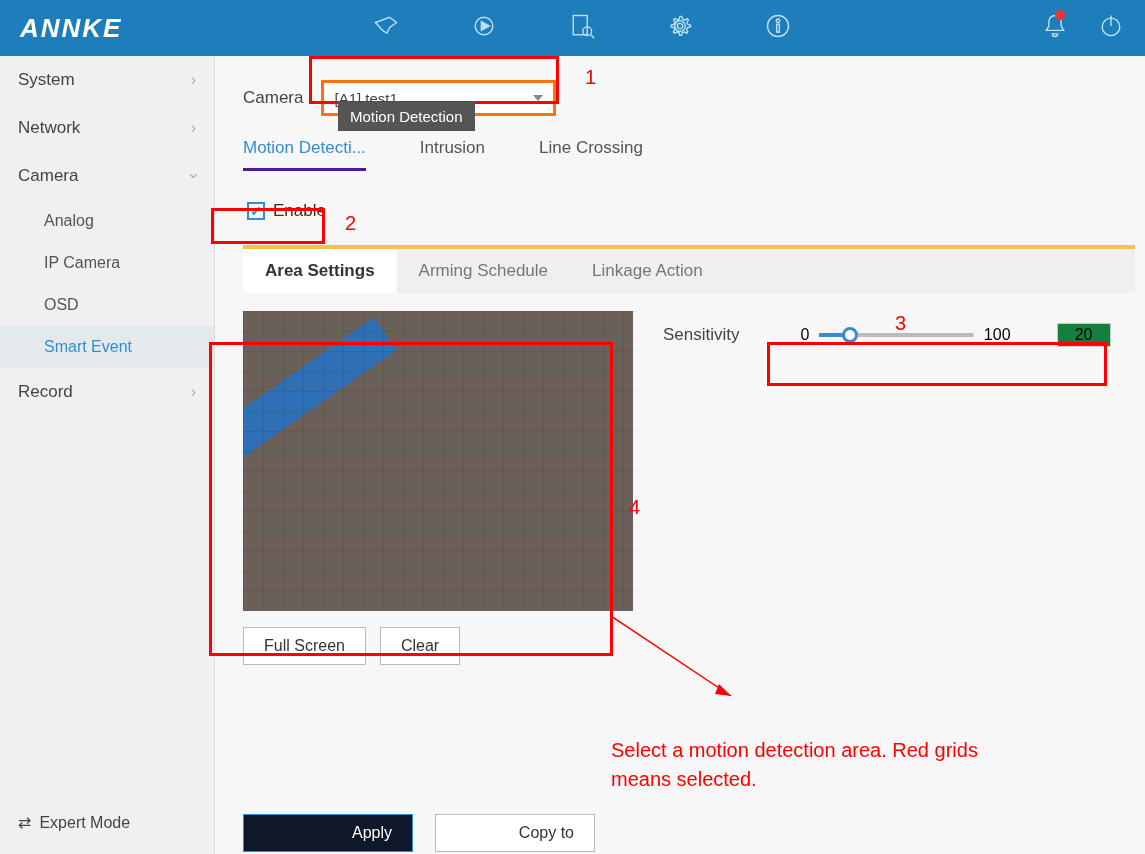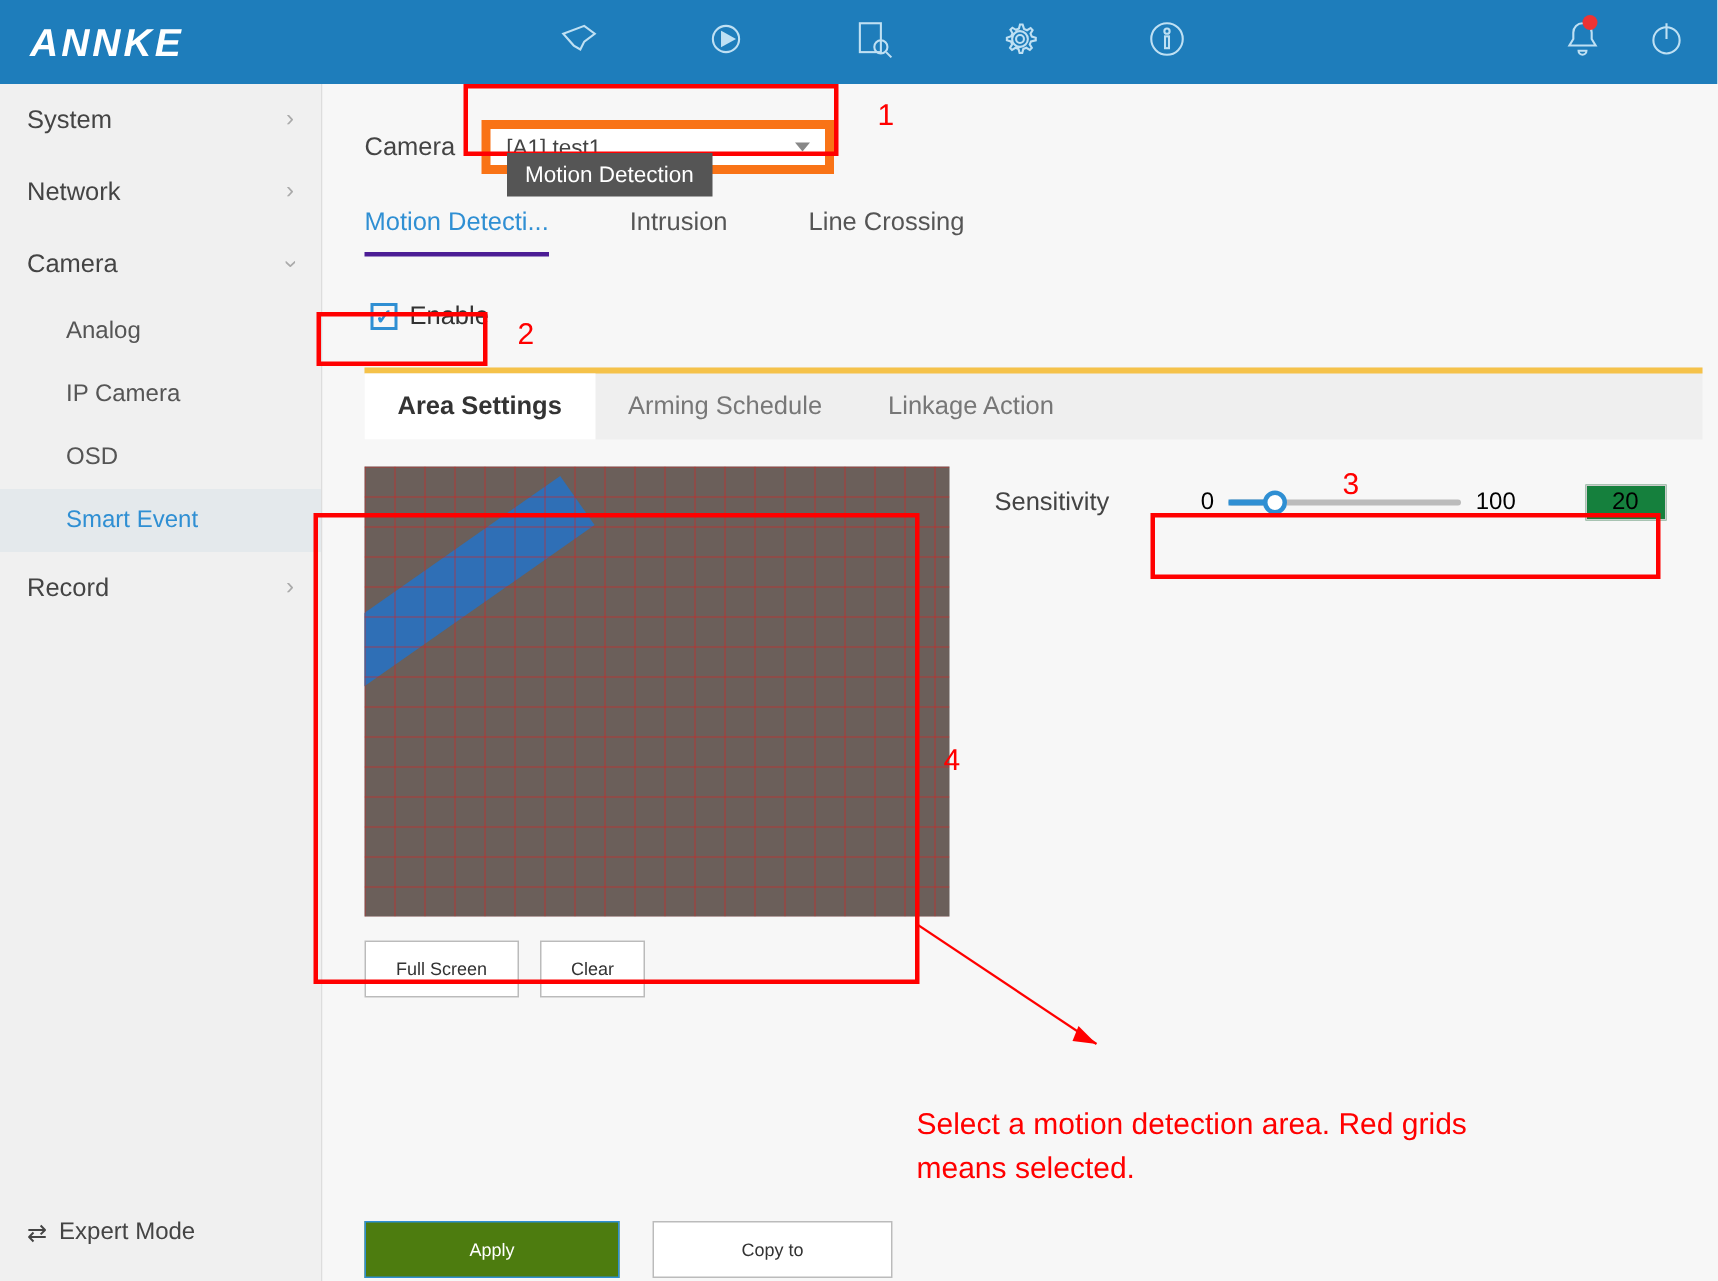--- a/index.html
+++ b/index.html
@@ -17,21 +17,21 @@
   .content{flex:1;padding:18px 10px 0 28px;position:relative;background:#f7f7f7;}
   
   .nav-item{display:flex;align-items:center;justify-content:space-between;padding:14px 18px;font-size:17px;color:#444;cursor:pointer;}
   .nav-item .chev{color:#aaa;font-size:16px;}
   .nav-sub{display:flex;align-items:center;padding:12px 18px 12px 44px;font-size:16px;color:#555;cursor:pointer;}
   .nav-sub.active{background:#e4e9ec;color:#2f8fd3;}
   .expert{margin-top:auto;padding:16px 18px 22px;font-size:16px;color:#444;display:flex;align-items:center;gap:8px;}
   
   .row{display:flex;align-items:center;gap:18px;margin-bottom:10px;position:relative;}
   .label{font-size:17px;color:#444;}
-  .camselect{position:relative;width:235px;height:36px;border:6px solid #f97316;background:#fff;display:flex;align-items:center;padding:0 10px;font-size:15px;color:#444;}
+  .camselect{position:relative;width:235px;height:36px;border:3px solid #f97316;background:#fff;display:flex;align-items:center;padding:0 10px;font-size:15px;color:#444;}
   .camselect .arrow{position:absolute;right:10px;top:50%;transform:translateY(-50%);border-left:5px solid transparent;border-right:5px solid transparent;border-top:6px solid #888;}
   .tooltip{position:absolute;left:95px;top:22px;background:#555;color:#fff;font-size:15px;padding:6px 12px;z-index:5;}
   .detabs{display:flex;gap:54px;margin:22px 0 28px 0;}
   .detab{font-size:17px;color:#555;padding-bottom:10px;cursor:pointer;}
   .detab.active{color:#2f8fd3;border-bottom:3px solid #4c1d95;}
   .checkbox{display:flex;align-items:center;gap:8px;font-size:17px;color:#333;margin-bottom:22px;width:max-content;padding:2px 4px;}
   .checkbox .box{width:18px;height:18px;border:2px solid #2f8fd3;display:flex;align-items:center;justify-content:center;color:#2f8fd3;font-size:14px;font-weight:bold;}
   .subtabs{display:flex;background:#efefef;border-top:4px solid #f5c24a;margin-bottom:18px;}
   .subtab{padding:12px 22px;font-size:17px;color:#777;cursor:pointer;}
   .subtab.active{background:#fff;color:#333;font-weight:600;}
@@ -39,22 +39,22 @@
   .preview{width:390px;height:300px;background:#6b5f5a;position:relative;overflow:hidden;}
   .grid-overlay{position:absolute;inset:0;background-image:linear-gradient(rgba(220,30,30,.6) 1px,transparent 1px),linear-gradient(90deg,rgba(220,30,30,.6) 1px,transparent 1px);background-size:20px 20px;}
   .diag{position:absolute;left:-40px;top:60px;width:200px;height:40px;background:#2f6fb6;transform:rotate(-35deg);}
   .sens-row{display:flex;align-items:center;gap:1px;margin-top:12px;}
   .slider{position:relative;width:310px;display:flex;align-items:center;gap:10px;}
   .track{position:relative;flex:1;height:4px;background:#bcbcbc;border-radius:2px;}
   .track .fill{position:absolute;left:0;top:0;height:100%;width:20%;background:#2f8fd3;}
   .thumb{position:absolute;left:20%;top:50%;width:16px;height:16px;border:3px solid #2f8fd3;background:#fff;border-radius:50%;transform:translate(-50%,-50%);}
   .valbox{width:54px;height:24px;border:1px solid #ccc;background:#15803d;display:flex;align-items:center;justify-content:center;font-size:16px;margin-left:36px;}
   .btnrow{display:flex;gap:14px;margin-top:16px;}
-  .btn{height:38px;padding:0 20px;border:1px solid #bbb;background:#fff;font-size:12px;color:#333;display:flex;align-items:center;justify-content:center;cursor:pointer;}
-  .btn.primary{background:#4d7c0f;color:#fff;border-color:#2f8fd3;min-width:170px;}
+  .btn{height:38px;padding:0 20px;border:1px solid #bbb;background:#fff;font-size:16px;color:#333;display:flex;align-items:center;justify-content:flex-end;cursor:pointer;}
+  .btn.primary{background:#0f172a;color:#fff;border-color:#2f8fd3;min-width:170px;}
   .btn.secondary{min-width:160px;}
   .footer-btns{position:absolute;bottom:2px;left:28px;display:flex;gap:22px;}
   
   .anno-box{position:absolute;border:3px solid red;pointer-events:none;}
   .anno-text{position:absolute;color:red;font-size:20px;pointer-events:none;}
   .anno-note{position:absolute;color:red;font-size:20px;line-height:1.45;}
   svg.arrow-svg{position:absolute;pointer-events:none;}
 </style>
 </head>
 <body>

